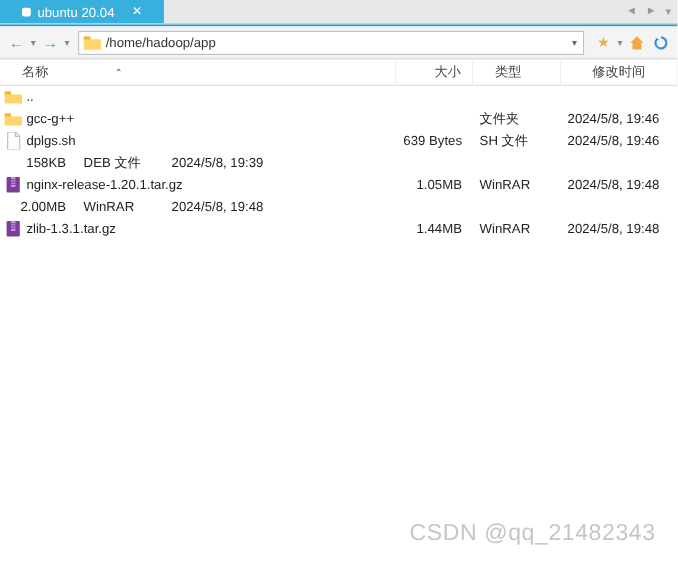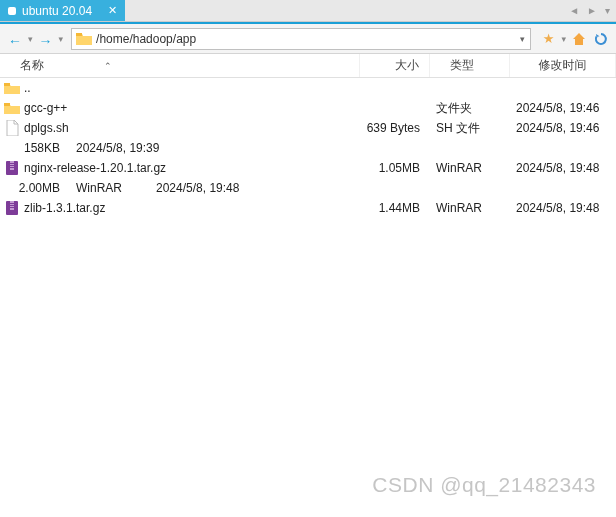--- a/index.html
+++ b/index.html
@@ -18,21 +18,21 @@
       border-bottom: 1px solid #ccc;
       display: flex;
       align-items: center;
       position: relative;
     }
     .tab {
       background: #38b0de;
       height: 100%;
       display: flex;
       align-items: center;
-      padding: 0 8px;
+      padding: 0 20px;
       color: #fff;
       font-size: 12px;
       gap: 6px;
     }
     .tab-dot {
       width: 8px; height: 8px; background: #fff; border-radius: 2px;
       display: inline-block;
     }
     .tab-close {
       margin-left: 10px;
@@ -240,20 +240,21 @@
           </svg>
         </span>
         <span>dplgs.sh</span>
       </div>
       <div class="cell size">639 Bytes</div>
       <div class="cell type">SH 文件</div>
       <div class="cell date">2024/5/8, 19:46</div>
     </div>
     <div class="file-row">
       <div class="cell size">158KB</div>
+      <div class="cell type">DEB 文件</div>
       <div class="cell date">2024/5/8, 19:39</div>
     </div>
     <div class="file-row">
       <div class="cell name">
         <span class="ficon">
           <svg width="14" height="16" viewBox="0 0 14 16">
             <rect x="1" y="1" width="12" height="14" fill="#7d3c98" rx="1"></rect>
             <rect x="5" y="1" width="4" height="9" fill="#c39bd3"></rect>
             <rect x="5" y="3" width="4" height="1" fill="#7d3c98"></rect>
             <rect x="5" y="5" width="4" height="1" fill="#7d3c98"></rect>

